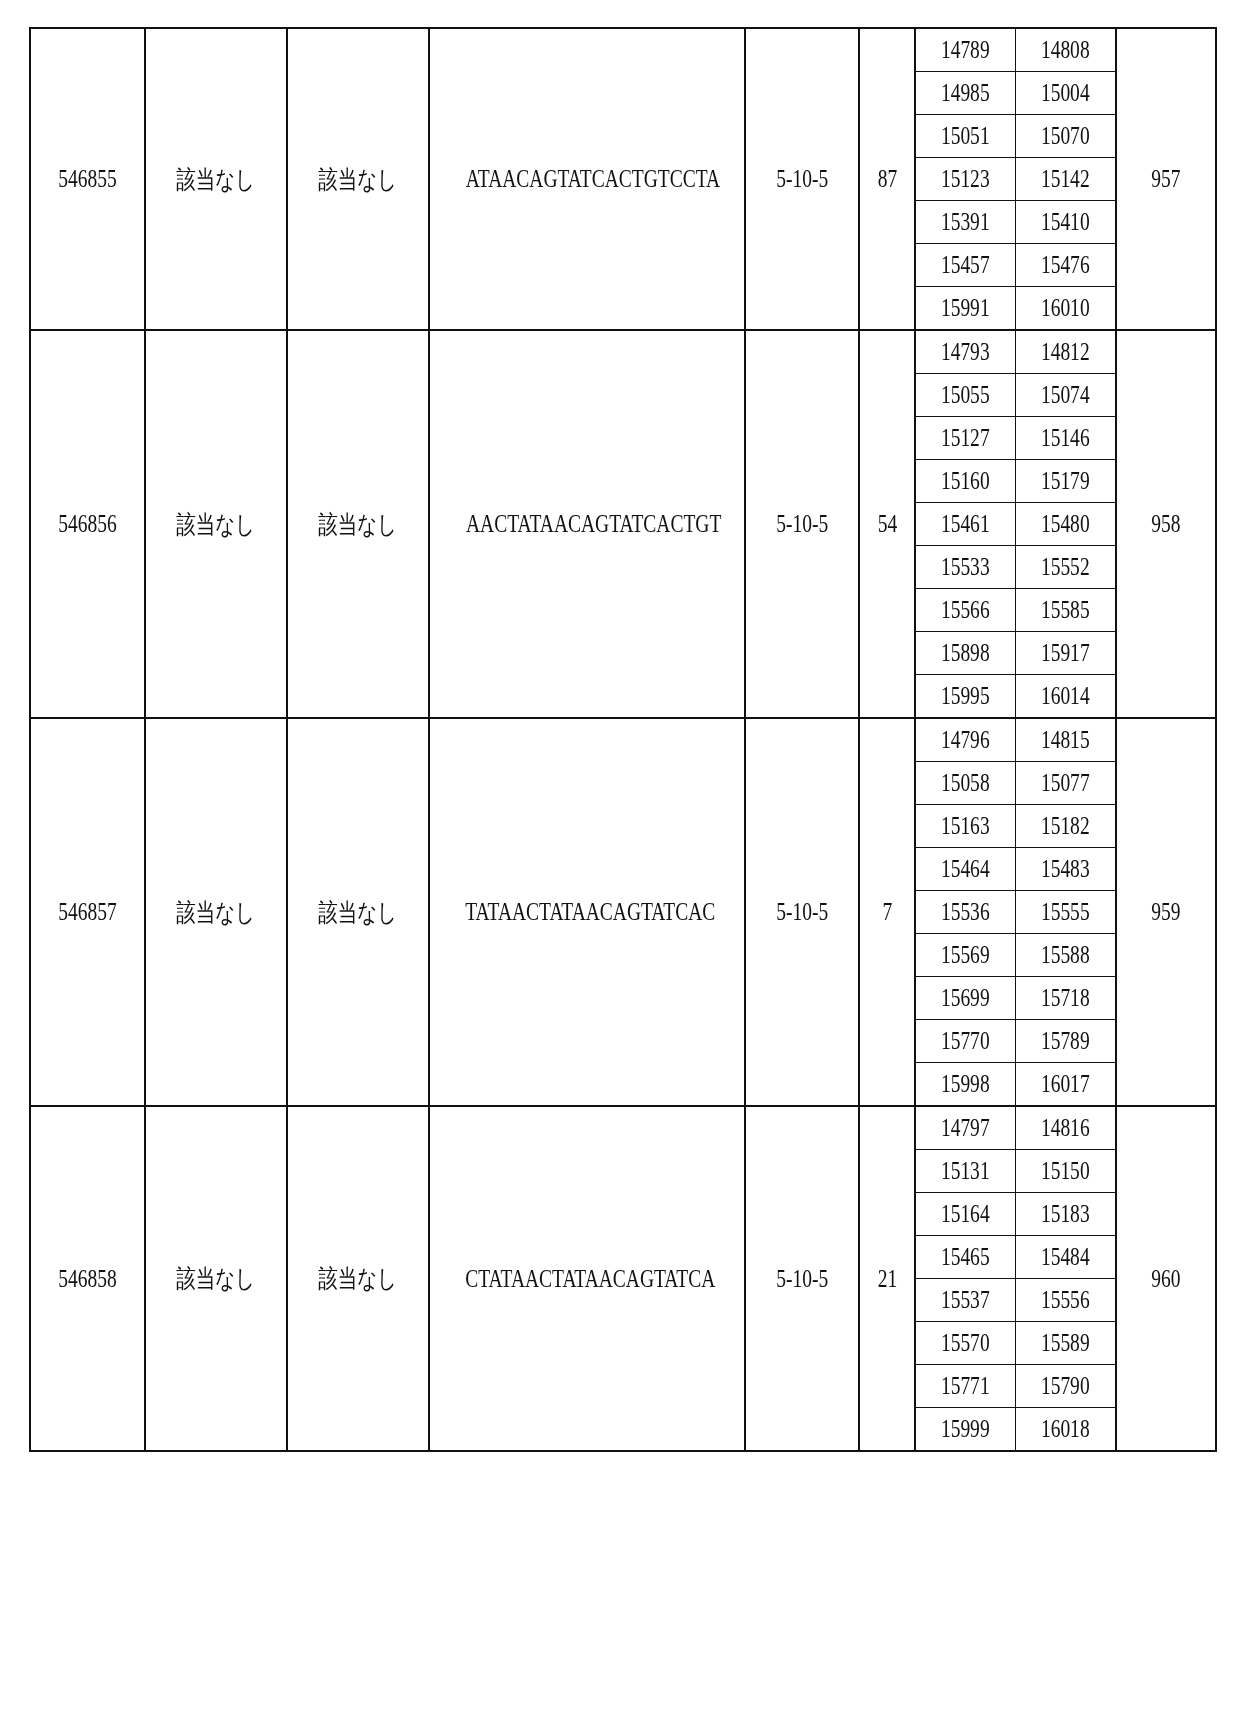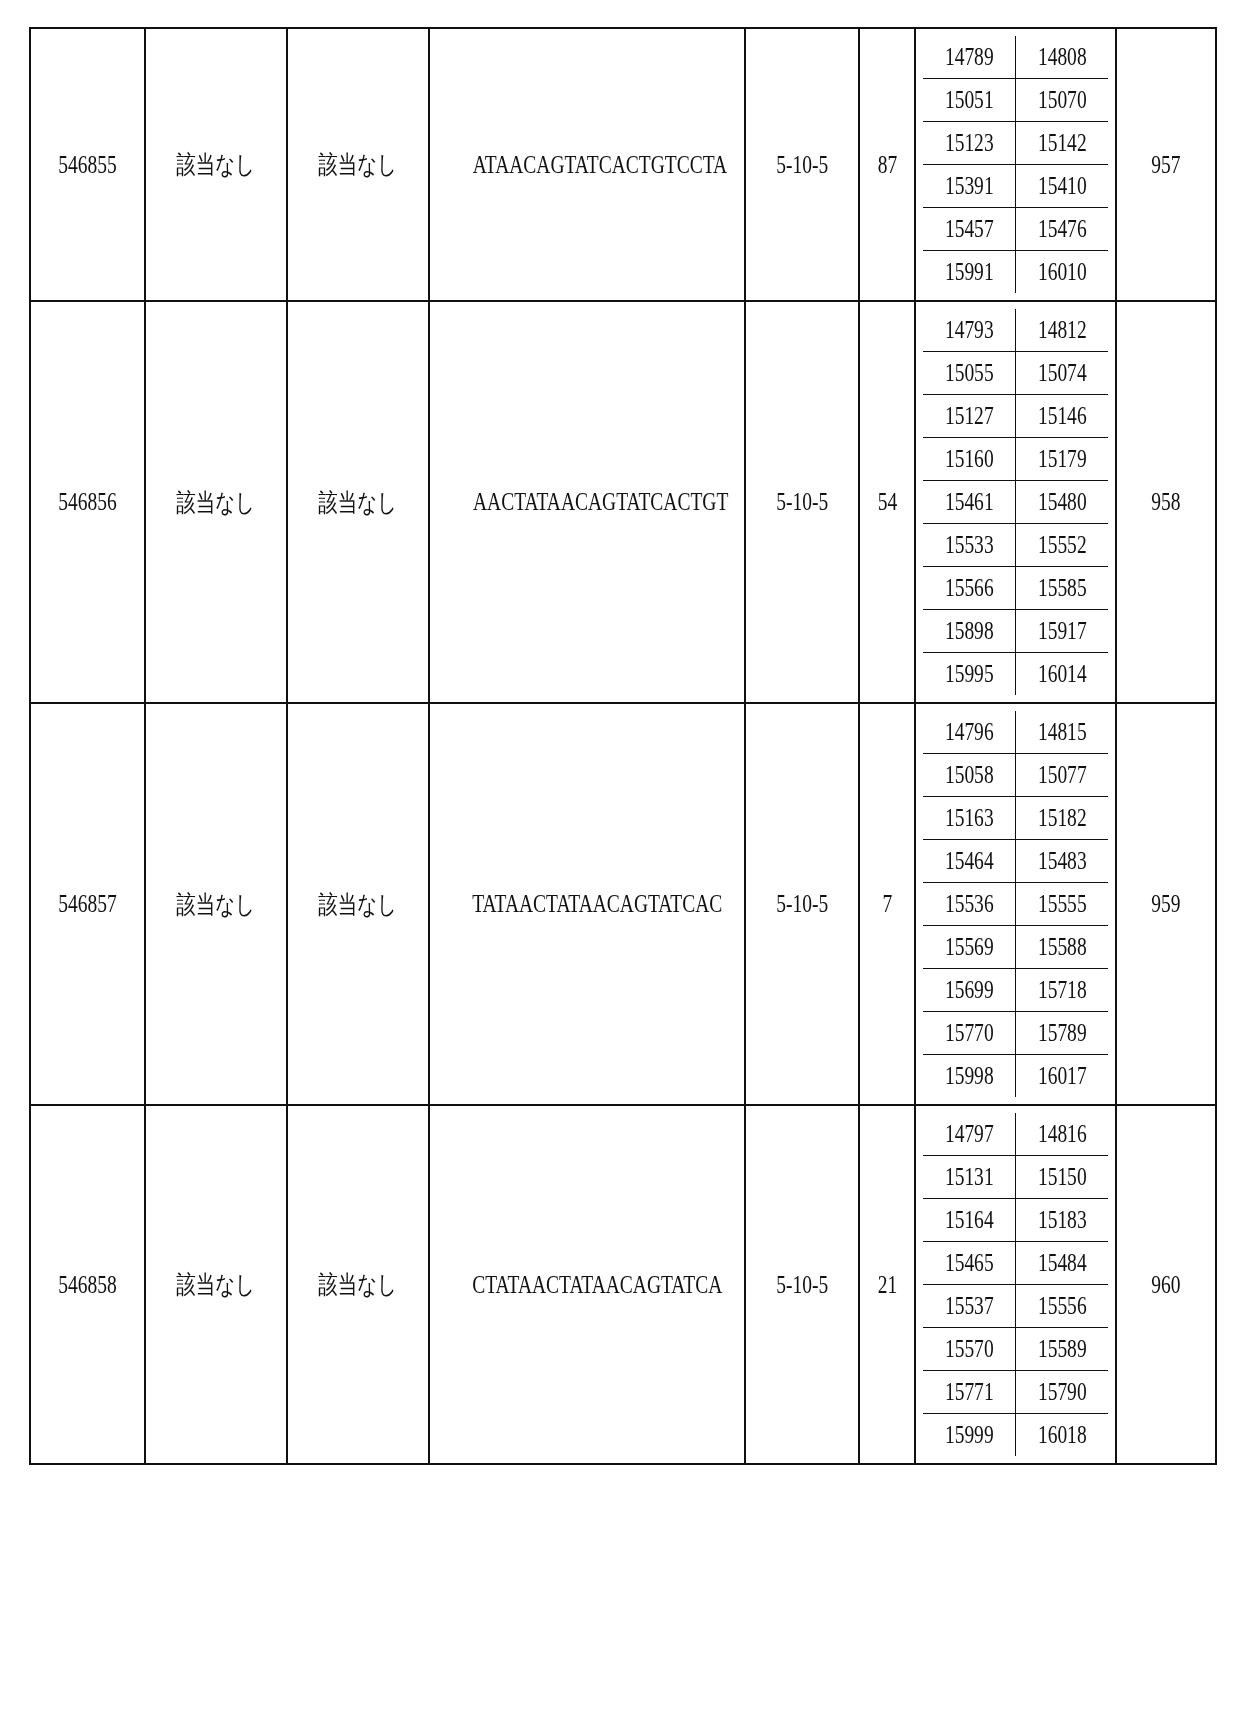--- a/index.html
+++ b/index.html
@@ -4,21 +4,21 @@
 <style>
   html, body { margin: 0; padding: 0; background: #ffffff; }
   body { width: 1234px; height: 1727px; position: relative; overflow: hidden;
          font-family: "Liberation Serif", "DejaVu Serif", serif; color: #111; }
   table.main {
     position: absolute; left: 29px; top: 27px;
     border-collapse: collapse; table-layout: fixed;
     width: 1186px;
   }
   table.main > tbody > tr > td {
-    border: 2px solid #111; padding: 7px; text-align: center; vertical-align: middle;
+    border: 2px solid #111; padding: 0; text-align: center; vertical-align: middle;
     font-size: 25px; letter-spacing: 0px; text-decoration: underline;
   }
   td.seq { font-size: 24px; }
   td.pos-cell { vertical-align: top; padding: 0; }
   table.pos {
     border-collapse: collapse; table-layout: fixed; width: 100%;
   }
   table.pos td {
     border: 1.5px solid #111; height: 42px; padding: 0; text-align: center;
     font-size: 25px;
@@ -52,20 +52,24 @@
     <td><span class="narrow">5-10-5</span></td>
     <td><span class="narrow">87</span></td>
     <td class="pos-cell">
       <table class="pos">
             <tbody>
               <tr>
                 <td><span class="narrow">14789</span></td>
                 <td><span class="narrow">14808</span></td>
               </tr>
               <tr>
+                <td><span class="narrow">14985</span></td>
+                <td><span class="narrow">15004</span></td>
+              </tr>
+              <tr>
                 <td><span class="narrow">15051</span></td>
                 <td><span class="narrow">15070</span></td>
               </tr>
               <tr>
                 <td><span class="narrow">15123</span></td>
                 <td><span class="narrow">15142</span></td>
               </tr>
               <tr>
                 <td><span class="narrow">15391</span></td>
                 <td><span class="narrow">15410</span></td>

